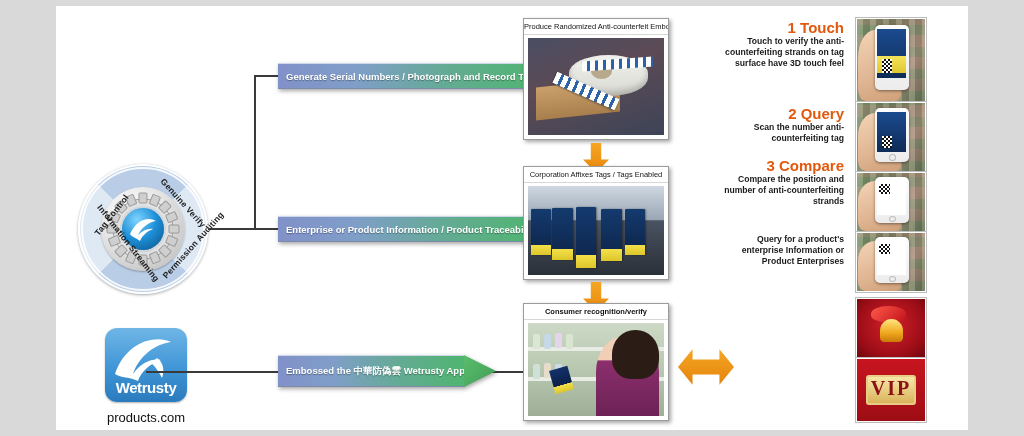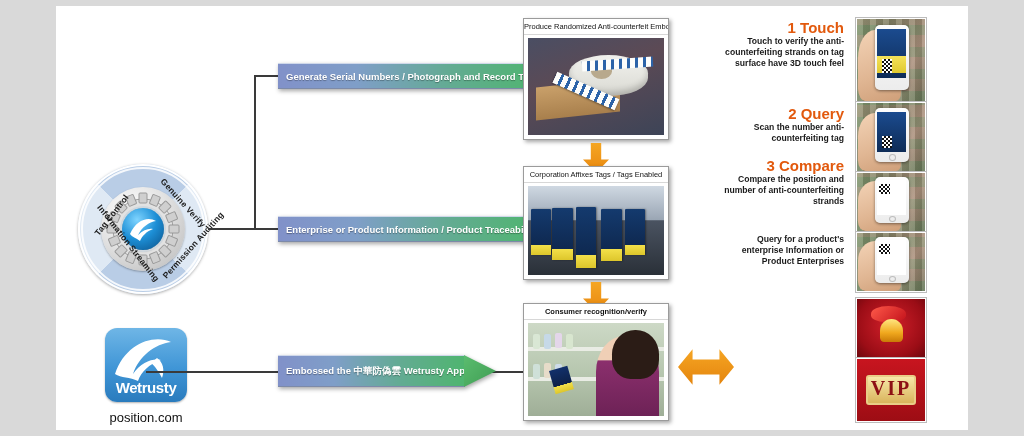--- a/index.html
+++ b/index.html
@@ -238,21 +238,21 @@
   </div>
 
   <div id="brand" class="abs">
     <div id="brandbox">
       <svg viewBox="0 0 82 74" width="82" height="74">
         <path d="M10 46 C20 16, 48 6, 66 14 C50 16, 34 28, 28 46 C36 34, 48 30, 56 32 C44 36, 36 44, 33 53 C25 49, 16 50, 10 46 Z" fill="#ffffff"></path>
         <path d="M52 30 C58 34, 60 42, 57 50 C54 44, 50 38, 46 35 Z" fill="#ffffff"></path>
       </svg>
       <div id="brandname">Wetrusty</div>
     </div>
-    <div id="brandurl">position.com</div>
+    <div id="brandurl">products.com</div>
   </div>
 
   <div class="line abs" style="left:152px;top:222px;width:48px;height:2px;"></div>
   <div class="line abs" style="left:198px;top:70px;width:2px;height:154px;"></div>
   <div class="line abs" style="left:198px;top:69px;width:30px;height:2px;"></div>
   <div class="line abs" style="left:198px;top:222px;width:30px;height:2px;"></div>
   <div class="line abs" style="left:90px;top:365px;width:138px;height:2px;"></div>
   <div class="line abs" style="left:428px;top:69px;width:42px;height:2px;"></div>
   <div class="line abs" style="left:428px;top:222px;width:42px;height:2px;"></div>
   <div class="line abs" style="left:428px;top:365px;width:42px;height:2px;"></div>

